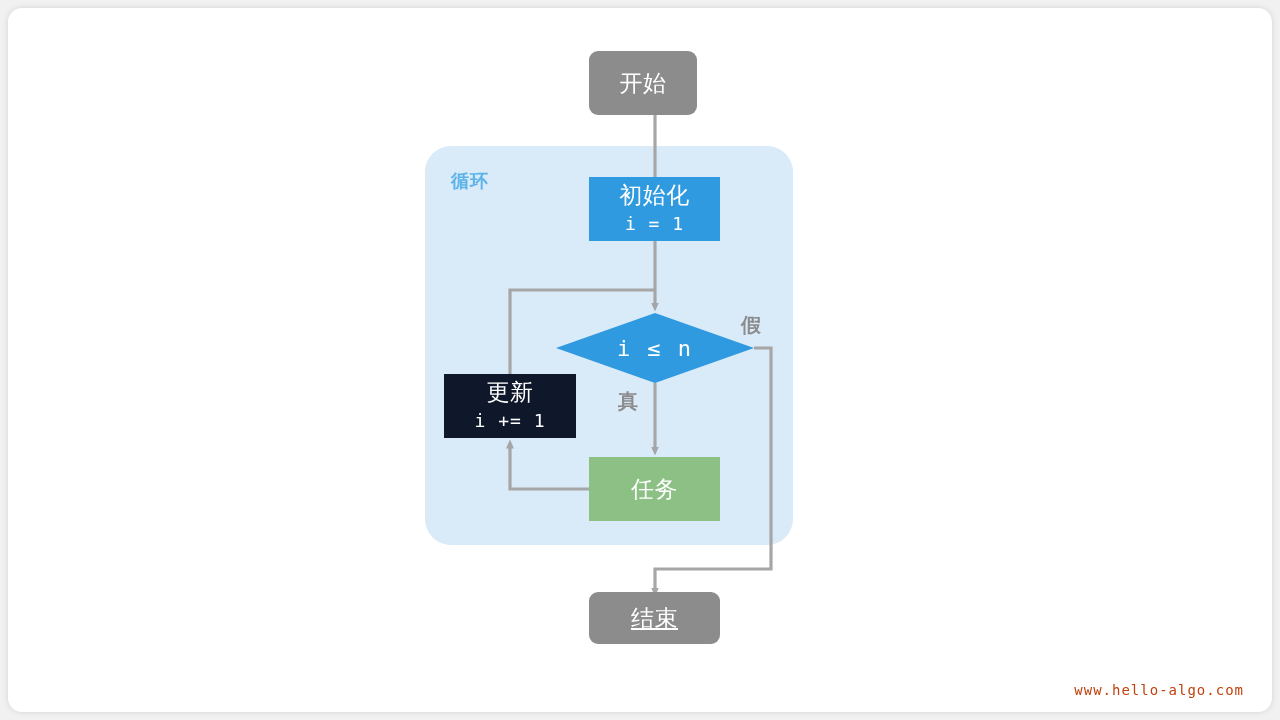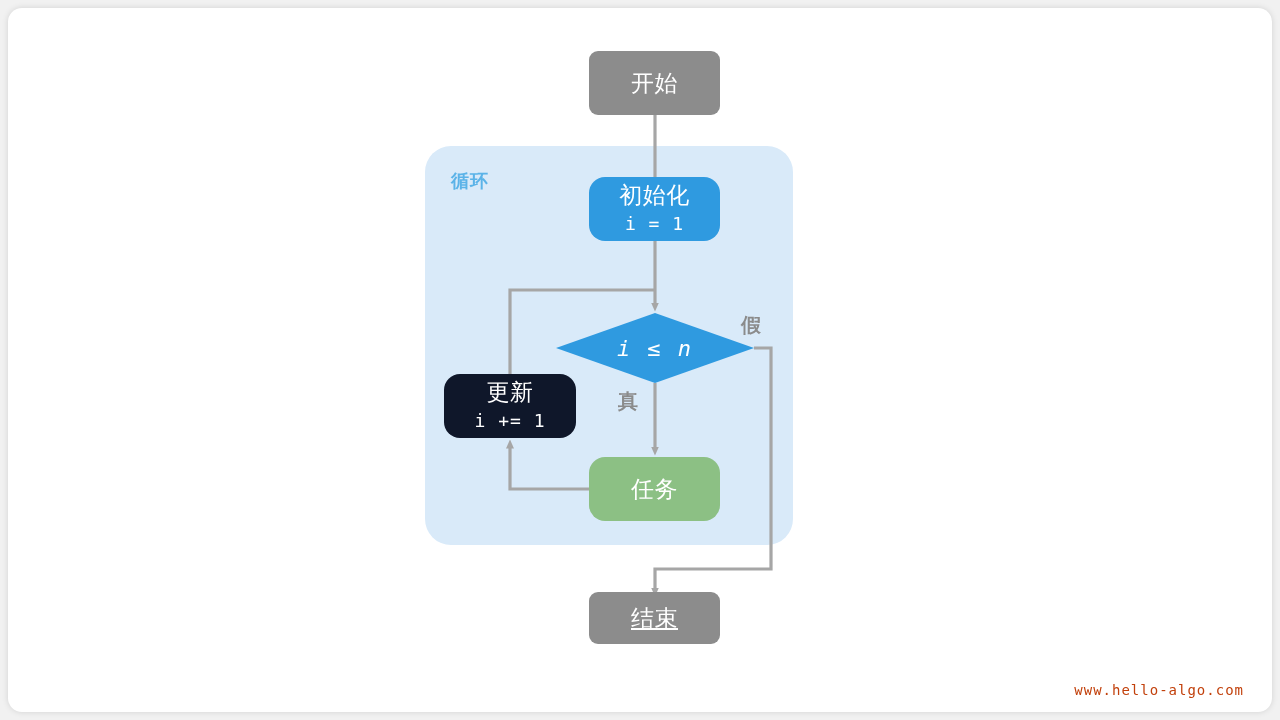--- a/index.html
+++ b/index.html
@@ -43,21 +43,20 @@
   }
   .node {
     position: absolute;
     display: flex;
     flex-direction: column;
     align-items: center;
     justify-content: center;
     color: #ffffff;
     text-align: center;
     box-sizing: border-box;
-    border-radius: 16px;
   }
   .node .l1 {
     font-size: 23px;
     line-height: 29px;
     letter-spacing: 0.5px;
   }
   .node .l2 {
     font-family: "DejaVu Sans Mono", "Liberation Mono", monospace;
     font-size: 18px;
     line-height: 28px;
@@ -136,30 +135,30 @@
         <path d="M510,374 L510,290 L655,290"></path>
 
         <path d="M655,383 L655,451" marker-end="url(#arrow)"></path>
 
         <path d="M589,489 L510,489 L510,444" marker-end="url(#arrow)"></path>
 
         <path d="M754,348 L771,348 L771,569 L655,569 L655,592" marker-end="url(#arrow)"></path>
       </g>
     </svg>
 
-    <div class="node terminal" style="left:589px; top:51px; width:131px; height:64px; background:#8c8c8c;">
+    <div class="node terminal" style="left:589px; top:51px; width:108px; height:64px; background:#8c8c8c;">
       <span class="l1">开始</span>
     </div>
 
     <div class="node" style="left:589px; top:177px; width:131px; height:64px; background:#2f9ae0;">
       <span class="l1">初始化</span>
       <span class="l2">i = 1</span>
     </div>
 
-    <div class="diamond-wrap" style="left:556px; top:313px; width:198px; height:70px;font-style:italic;">
+    <div class="diamond-wrap" style="left:556px; top:313px; width:198px; height:70px;">
       <svg width="198" height="70" viewBox="0 0 198 70" xmlns="http://www.w3.org/2000/svg">
         <polygon points="99,0 198,35 99,70 0,35" fill="#2f9ae0"></polygon>
       </svg>
       <div class="diamond-text">i ≤ n</div>
     </div>
 
     <div class="node" style="left:444px; top:374px; width:132px; height:64px; background:#0f172a;">
       <span class="l1">更新</span>
       <span class="l2">i += 1</span>
     </div>

